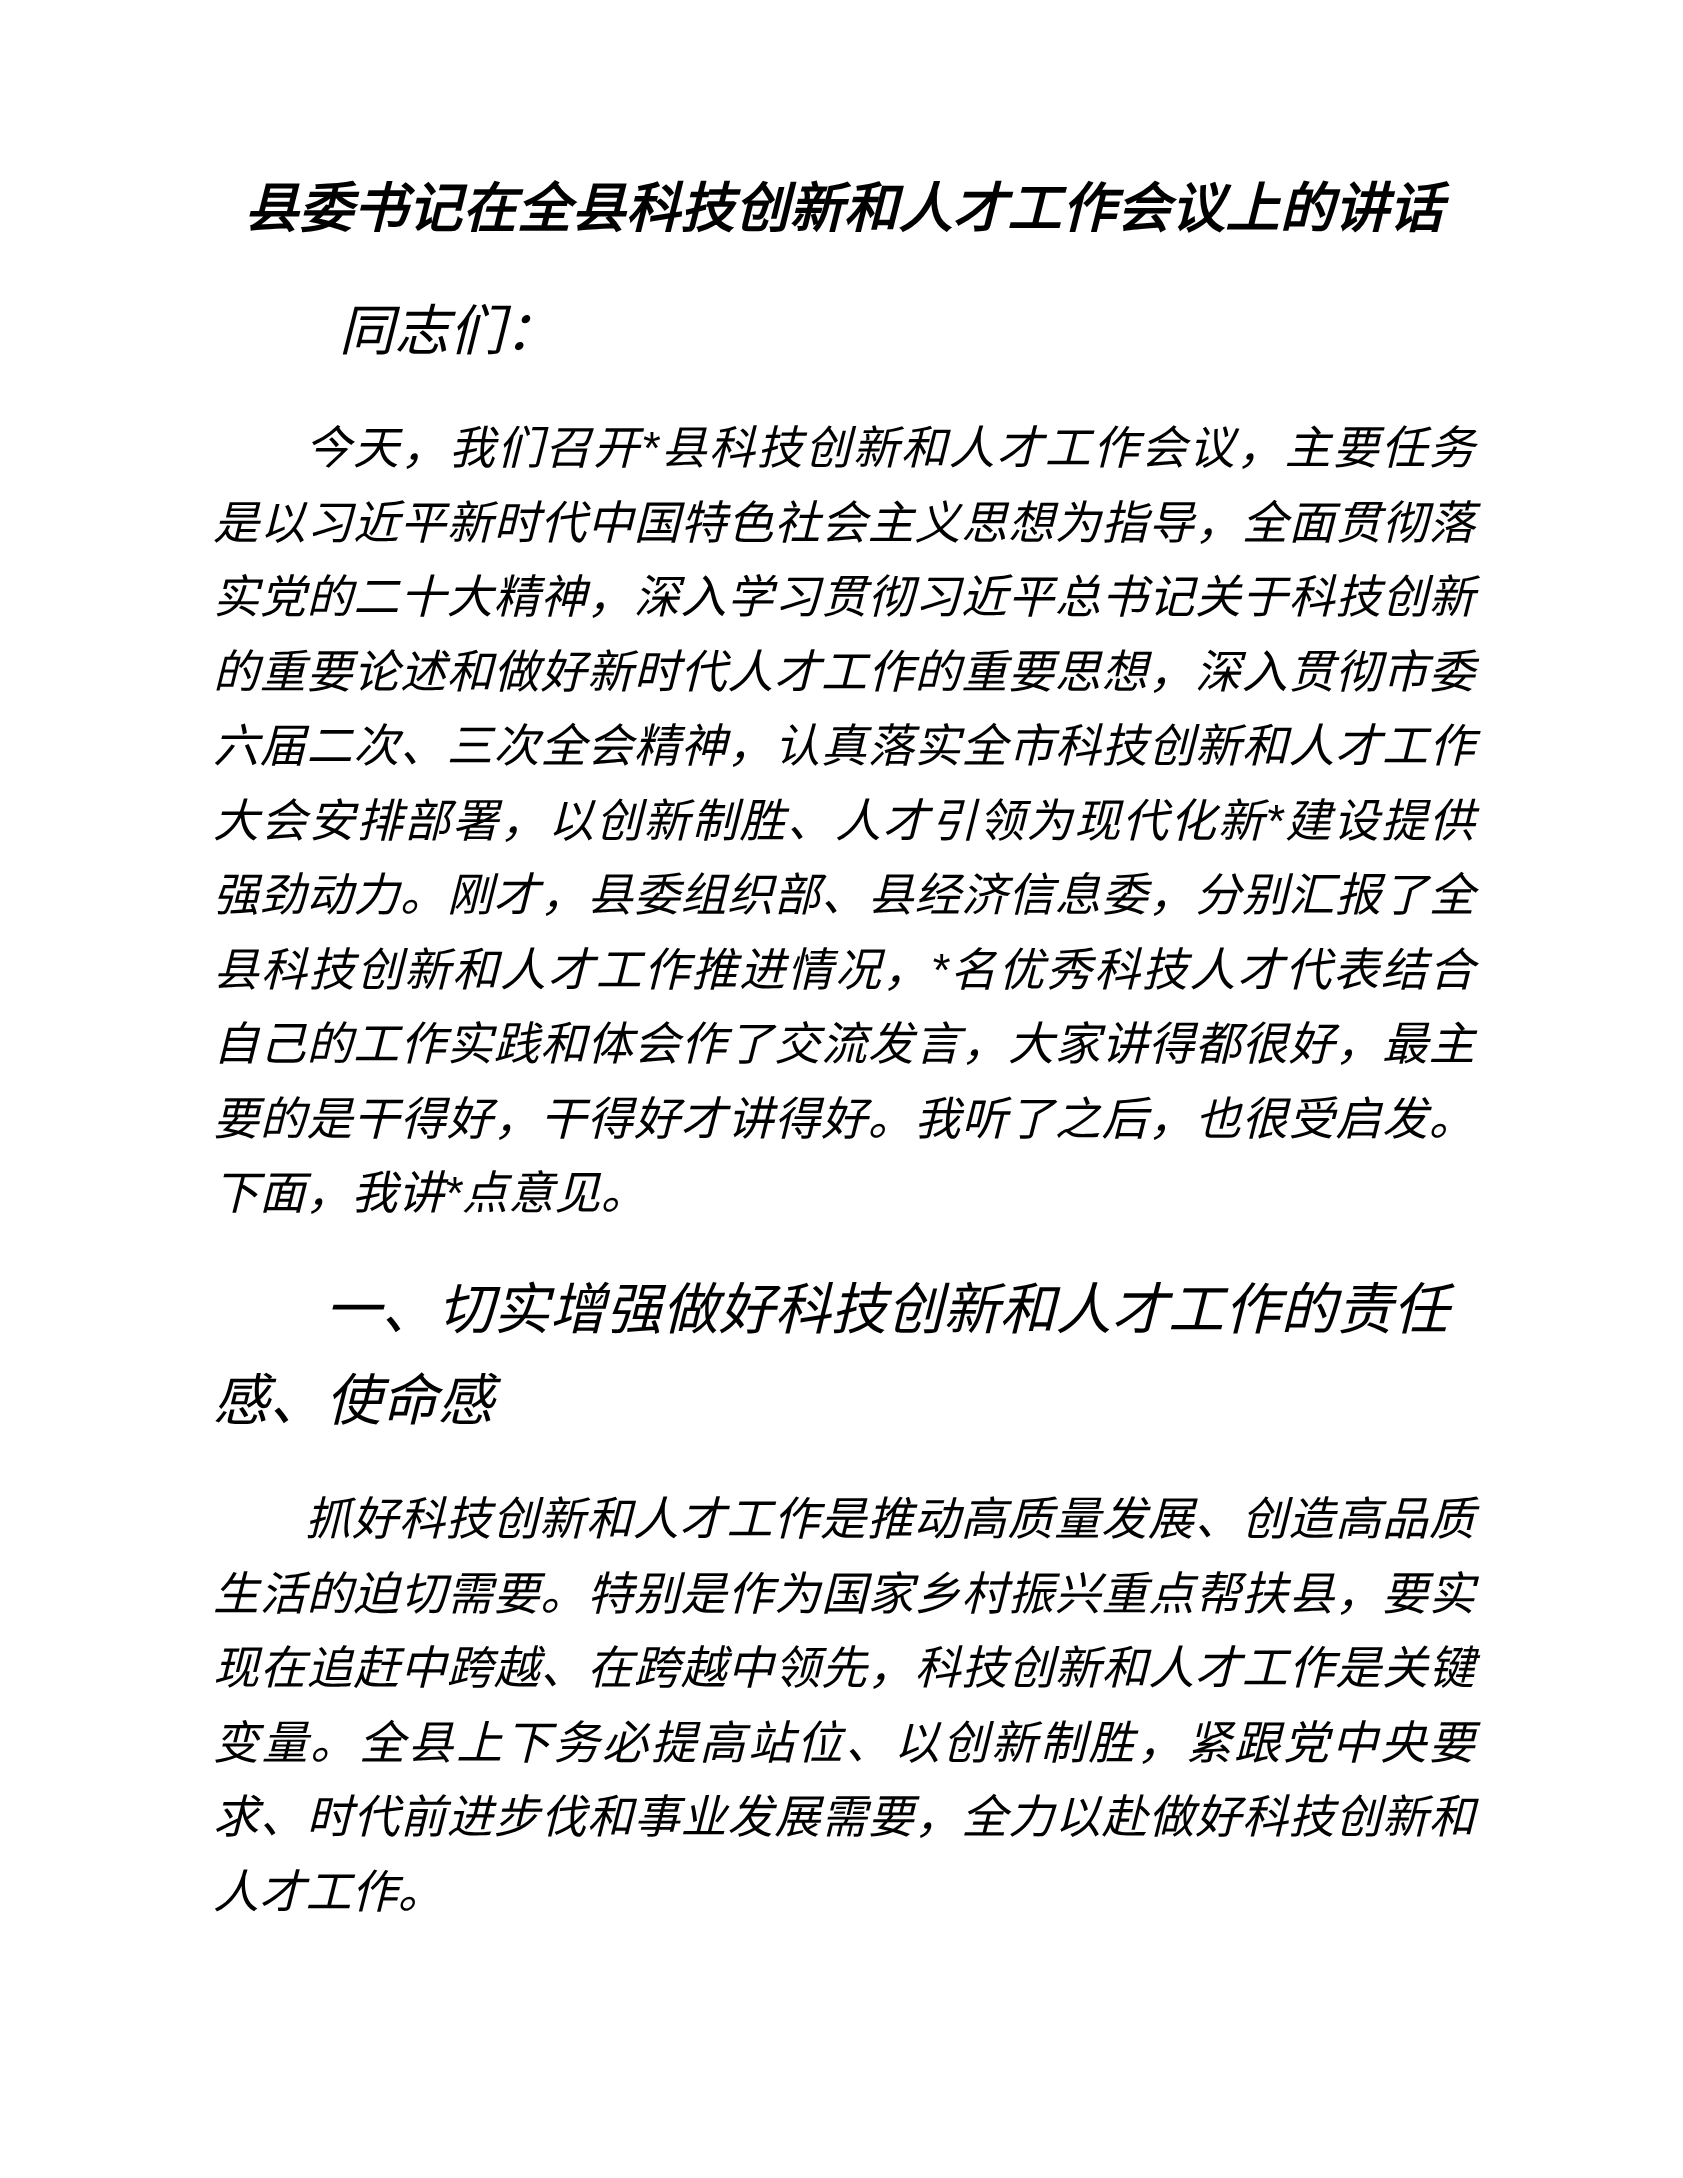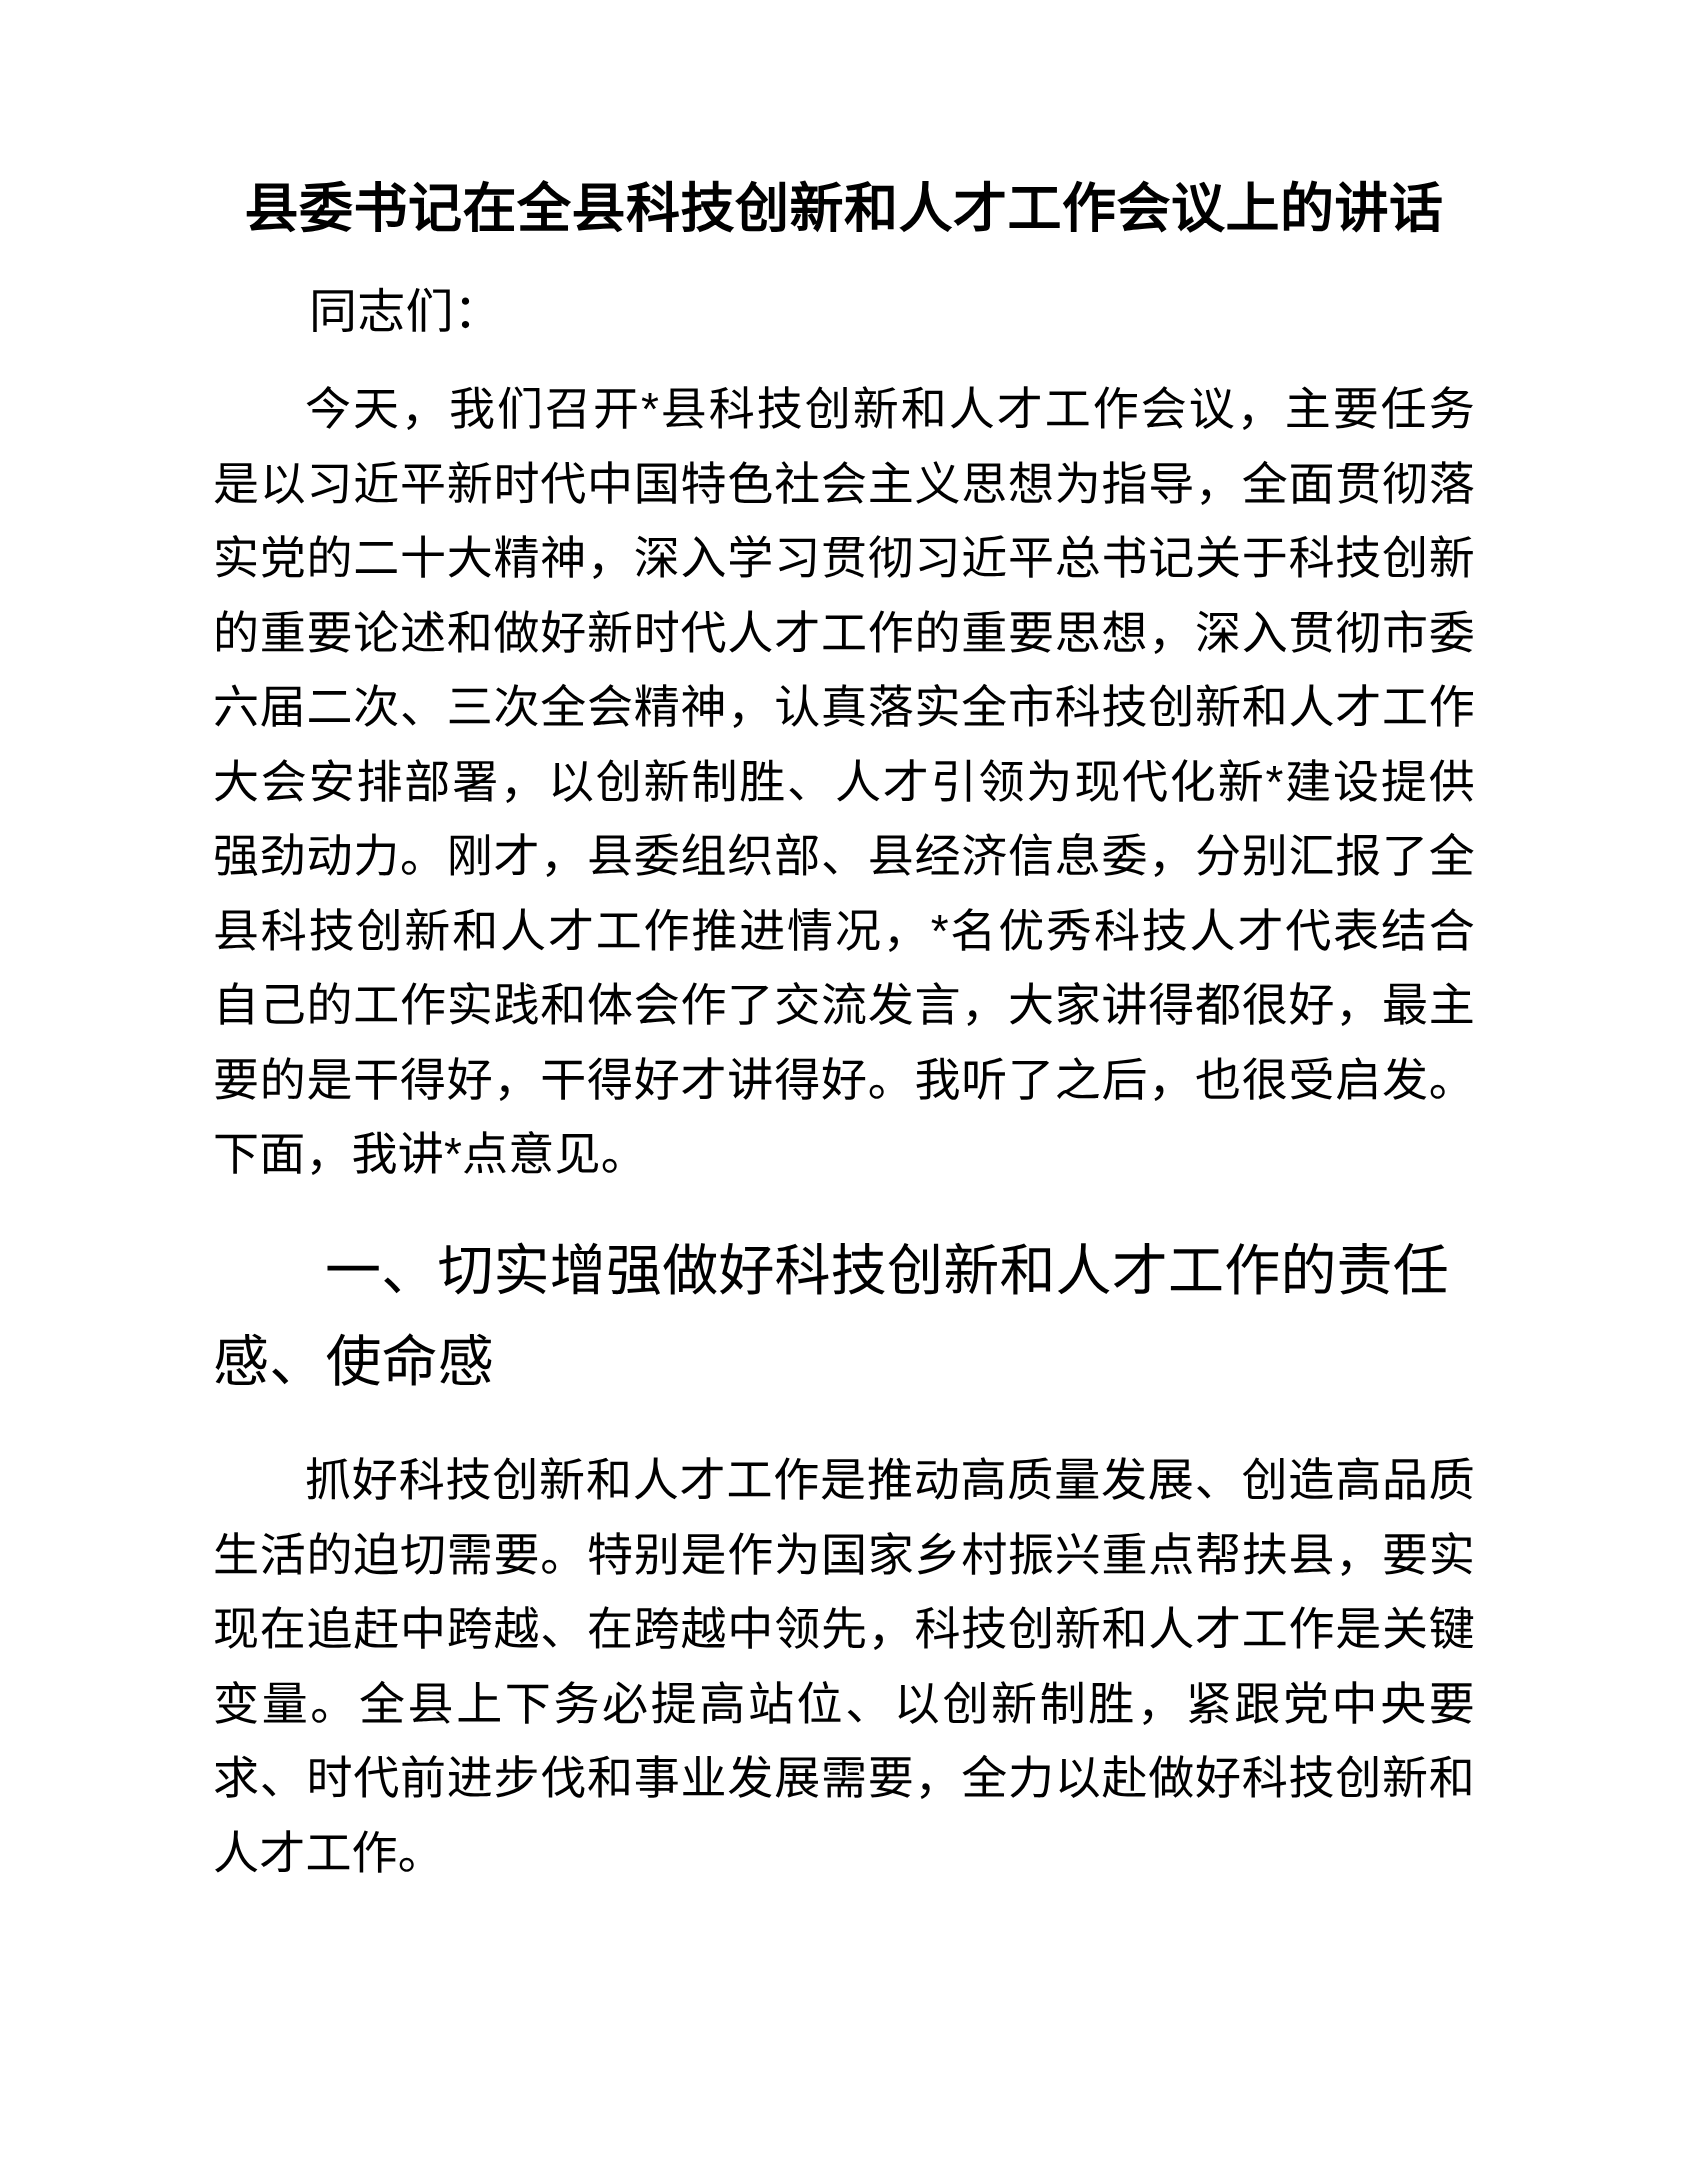--- a/index.html
+++ b/index.html
@@ -12,41 +12,42 @@
     font-family: "Liberation Sans", "DejaVu Sans", sans-serif;
     color: #000000;
   }
   .page {
     position: relative;
     width: 1681px;
     height: 2178px;
     background: #ffffff;
     box-sizing: border-box;
     overflow: hidden;
+    font-style: italic;
   }
   .page-body {
     position: absolute;
     left: 213px;
     top: 0;
     width: 1262px;
   }
   .doc-title {
     margin: 0;
     padding-top: 173px;
     font-size: 54px;
     font-weight: 700;
     line-height: 1.32;
     text-align: center;
     letter-spacing: 0.5px;
     word-break: break-all;
   }
   .salutation {
-    margin: 0;
+    margin: 16px;
     padding-top: 44px;
-    font-size: 48px;
+    font-size: 55px;
     line-height: 1.0;
     text-indent: 2em;
     letter-spacing: 0.2px;
   }
   .body-para {
     margin: 0;
     padding-top: 36px;
     font-size: 46px;
     line-height: 1.62;
     text-indent: 2em;

